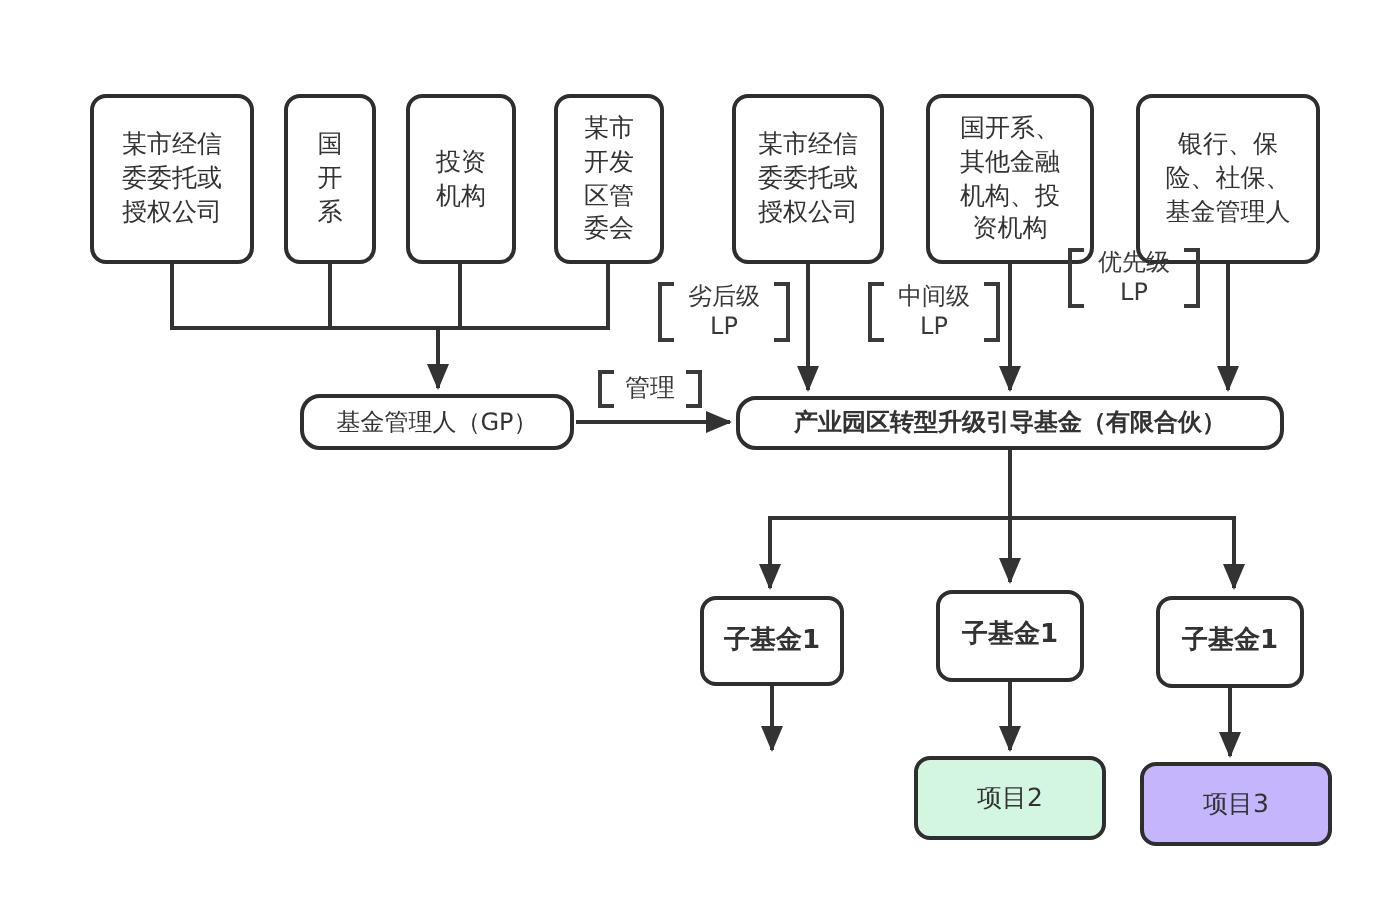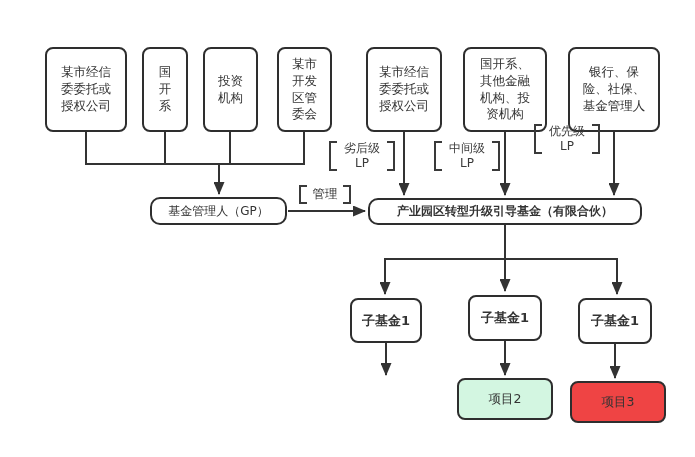--- a/index.html
+++ b/index.html
@@ -119,15 +119,15 @@
 
   <div class="box pill" style="left:150px;top:197px;width:137px;height:28px;">基金管理人（GP）</div>
 
   <div class="box pill bold" style="left:368px;top:198px;width:274px;height:27px;">产业园区转型升级引导基金（有限合伙）</div>
 
   <div class="box bold" style="left:350px;top:298px;width:72px;height:45px;font-size:13px;">子基金1</div>
   <div class="box bold" style="left:468px;top:295px;width:74px;height:46px;font-size:13px;">子基金1</div>
   <div class="box bold" style="left:578px;top:298px;width:74px;height:46px;font-size:13px;">子基金1</div>
 
   <div class="box" style="left: 457px; top: 378px; width: 96px; height: 42px; background-color: rgb(211, 246, 225);">项目2</div>
-  <div class="box" style="left: 570px; top: 381px; width: 96px; height: 42px; background-color: #ef4444;">项目3</div>
+  <div class="box" style="left: 570px; top: 381px; width: 96px; height: 42px; background-color: #c4b5fd;">项目3</div>
 
 </div>
 
 </body></html>

